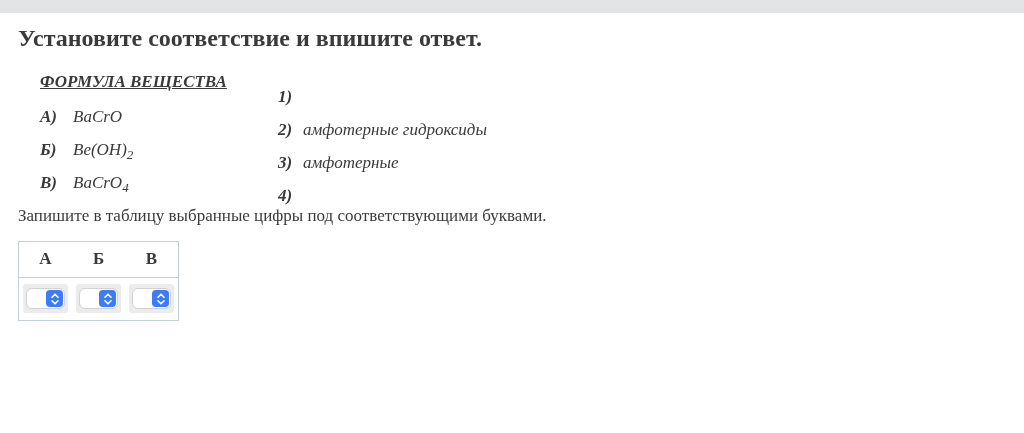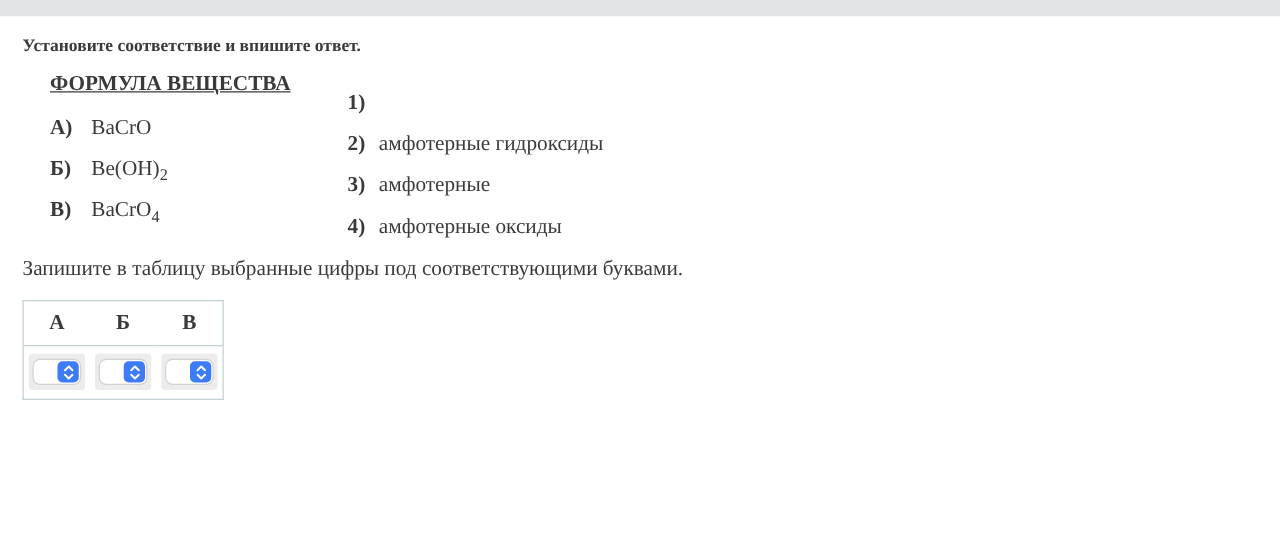--- a/index.html
+++ b/index.html
@@ -17,43 +17,43 @@
     background:#ffffff;
     color:var(--text);
     font-family:"Liberation Serif","DejaVu Serif",serif;
     font-size:17px;
     overflow:hidden;
   }
   .topbar{height:13px;background:var(--topbar);}
   .content{padding:0 18px;}
   .title{
     margin:0;padding-top:15px;
-    font-size:14px;font-weight:bold;line-height:20px;
+    font-size:24px;font-weight:bold;line-height:20px;
   }
   .intro{
     margin:25px 0 0 0;
     line-height:24px;
     max-width:992px;
   }
-  .match{display:flex;margin-top:9px;}
+  .match{display:flex;margin-top:24px;font-style:italic;}
   .col-left{margin-left:22px;width:238px;}
   .col-header{
     font-weight:bold;
     text-decoration:underline;
     line-height:20px;
     white-space:nowrap;
   }
   .col-right .col-header{margin-left:34px;}
   .mrow{display:flex;margin-top:13px;line-height:20px;}
   .mrow.first{margin-top:15px;}
   .mlabel{font-weight:bold;width:33px;flex:0 0 auto;}
   .col-right .mlabel{width:25px;}
   .mval{white-space:nowrap;}
   .mval sub{font-size:13px;line-height:0;}
-  .instruction{margin:14px 0 0 0;line-height:20px;}
+  .instruction{margin:0 0 0 0;line-height:20px;}
   table.answer-table{
     border-collapse:collapse;
     margin-top:15px;
   }
   table.answer-table{border:1px solid var(--table-border);}
   table.answer-table th{
     border-bottom:1px solid var(--table-border);
     width:53px;
     padding:7px 0 8px 0;
     font-size:17px;
@@ -129,21 +129,20 @@
       <div class="mrow">
         <span class="mlabel">2)</span>
         <span class="mval">амфотерные гидроксиды</span>
       </div>
       <div class="mrow">
         <span class="mlabel">3)</span>
         <span class="mval">амфотерные</span>
       </div>
       <div class="mrow">
         <span class="mlabel">4)</span>
-        <span class="mval">амфотерные оксиды</span>
       </div>
     </div>
   </div>
 
   <p class="instruction">Запишите в таблицу выбранные цифры под соответствующими буквами.</p>
 
   <table class="answer-table">
     <tbody>
         <tr>
       <th>А</th>

